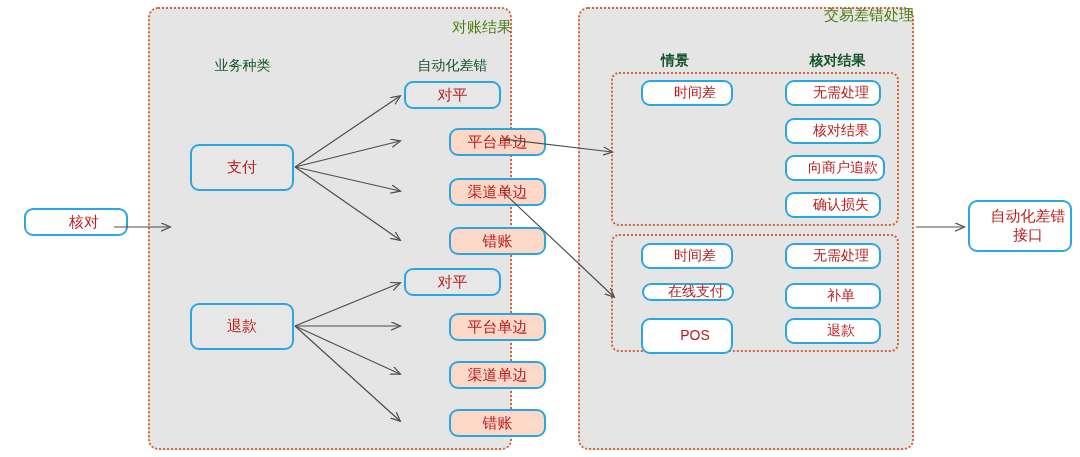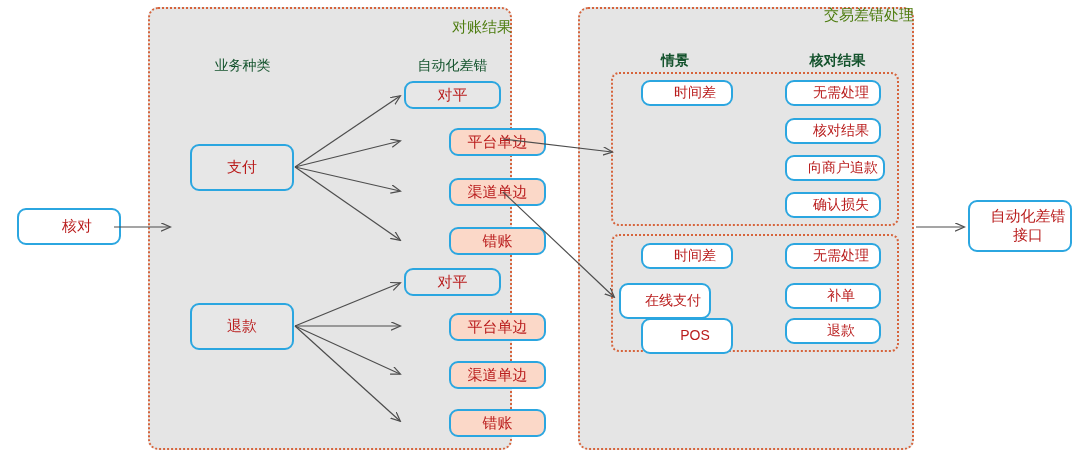--- a/index.html
+++ b/index.html
@@ -120,28 +120,28 @@
   <div class="abs node white small" style="left:641px; top:80px; width:92px; height:26px;">时间差</div>
 
   <div class="abs node white small" style="left:785px; top:80px; width:96px; height:26px;">无需处理</div>
   <div class="abs node white small" style="left:785px; top:118px; width:96px; height:26px;">核对结果</div>
   <div class="abs node white small" style="left:785px; top:155px; width:100px; height:26px;">向商户追款</div>
   <div class="abs node white small" style="left:785px; top:192px; width:96px; height:26px;text-align:right;">确认损失</div>
 
   <div class="abs group-inner" style="left:611px; top:234px; width:288px; height:118px;"></div>
 
   <div class="abs node white small" style="left:641px; top:243px; width:92px; height:26px;">时间差</div>
-  <div class="abs node white small" style="left:619px; top:283px; width:92px; height:36px;">在线支付</div>
+  <div class="abs node white small" style="left:642px; top:283px; width:92px; height:18px;">在线支付</div>
   <div class="abs node white small" style="left:641px; top:318px; width:92px; height:36px;">POS</div>
 
   <div class="abs node white small" style="left:785px; top:243px; width:96px; height:26px;">无需处理</div>
   <div class="abs node white small" style="left:785px; top:283px; width:96px; height:26px;">补单</div>
   <div class="abs node white small" style="left:785px; top:318px; width:96px; height:26px;">退款</div>
 
-  <div class="abs node white" style="left:17px; top:208px; width:104px; height:37px;">核对</div>
+  <div class="abs node white" style="left:24px; top:208px; width:104px; height:28px;">核对</div>
 
   <div class="abs node white" style="left:968px; top:200px; width:104px; height:52px;text-align:center;">自动化差错
 接口</div>
 
   <svg id="arrows" viewBox="0 0 1080 457" xmlns="http://www.w3.org/2000/svg">
     <defs>
       <marker id="ah" markerWidth="11" markerHeight="11" refX="9" refY="4.2" orient="auto" markerUnits="userSpaceOnUse">
         <path d="M0,0 L9.5,4.2 L0,8.4" fill="none" stroke="#4d4d4d" stroke-width="1.2"></path>
       </marker>
     </defs>

